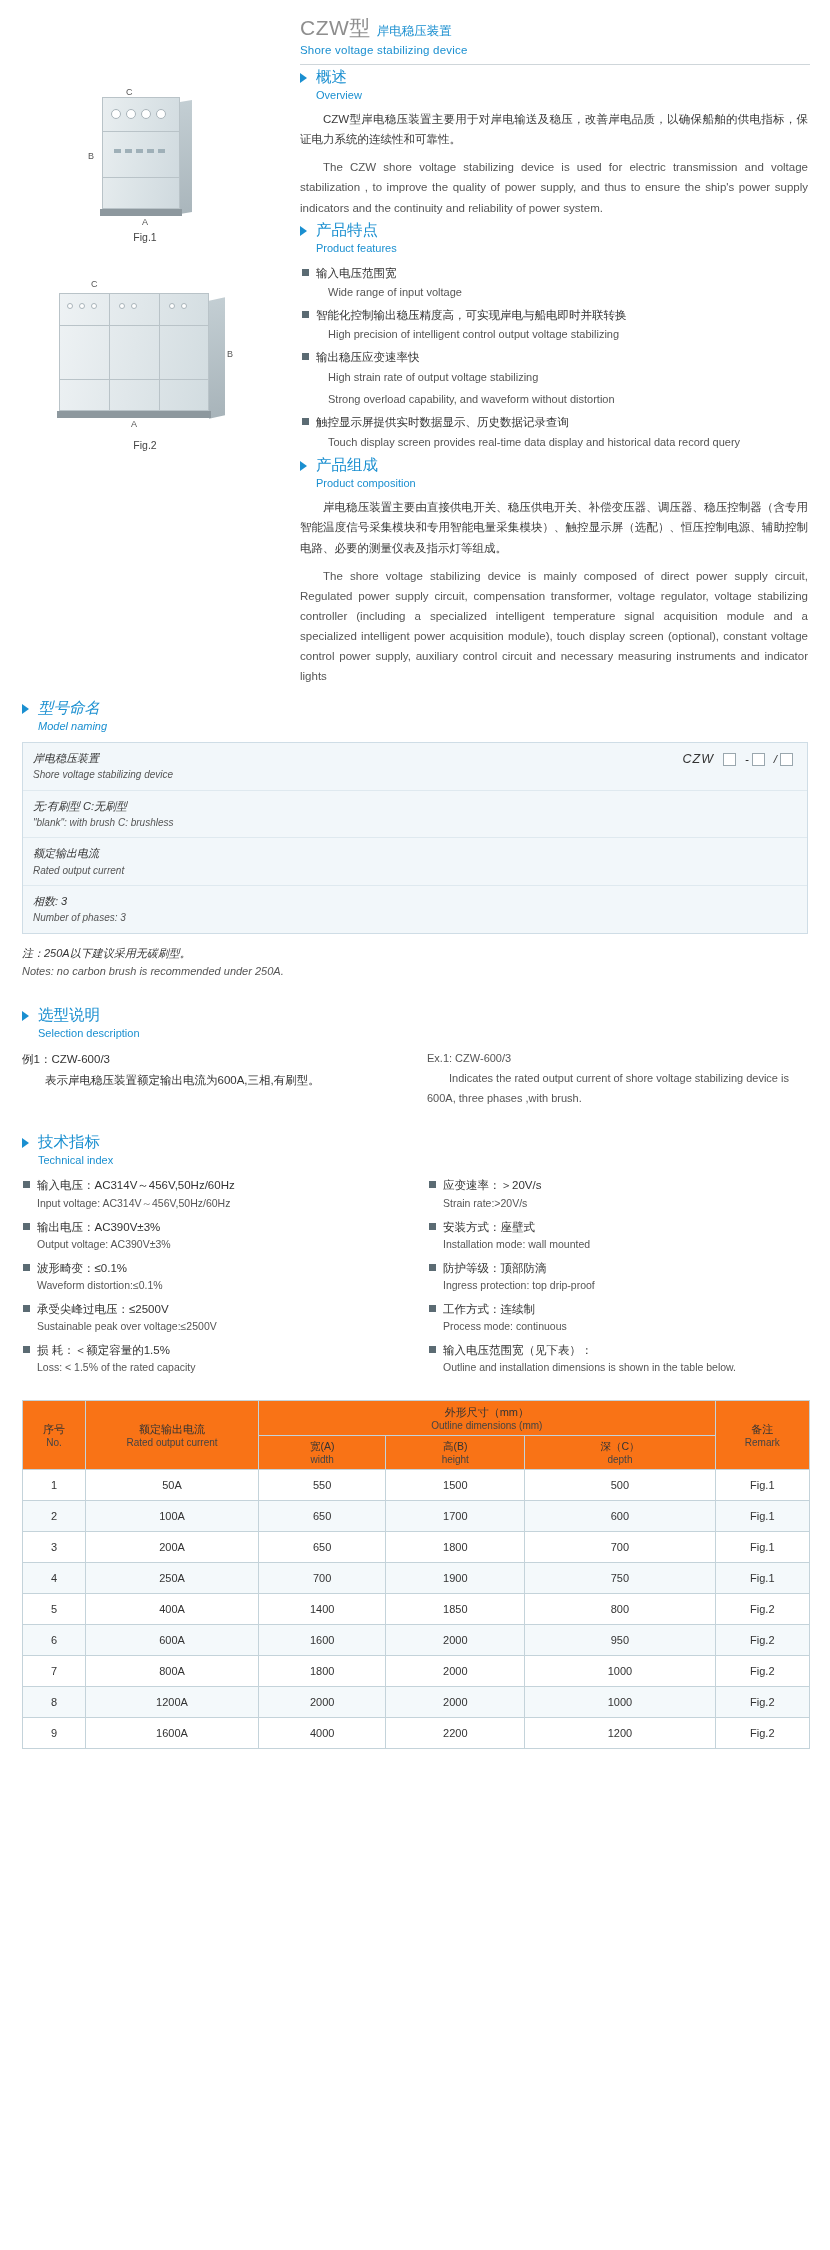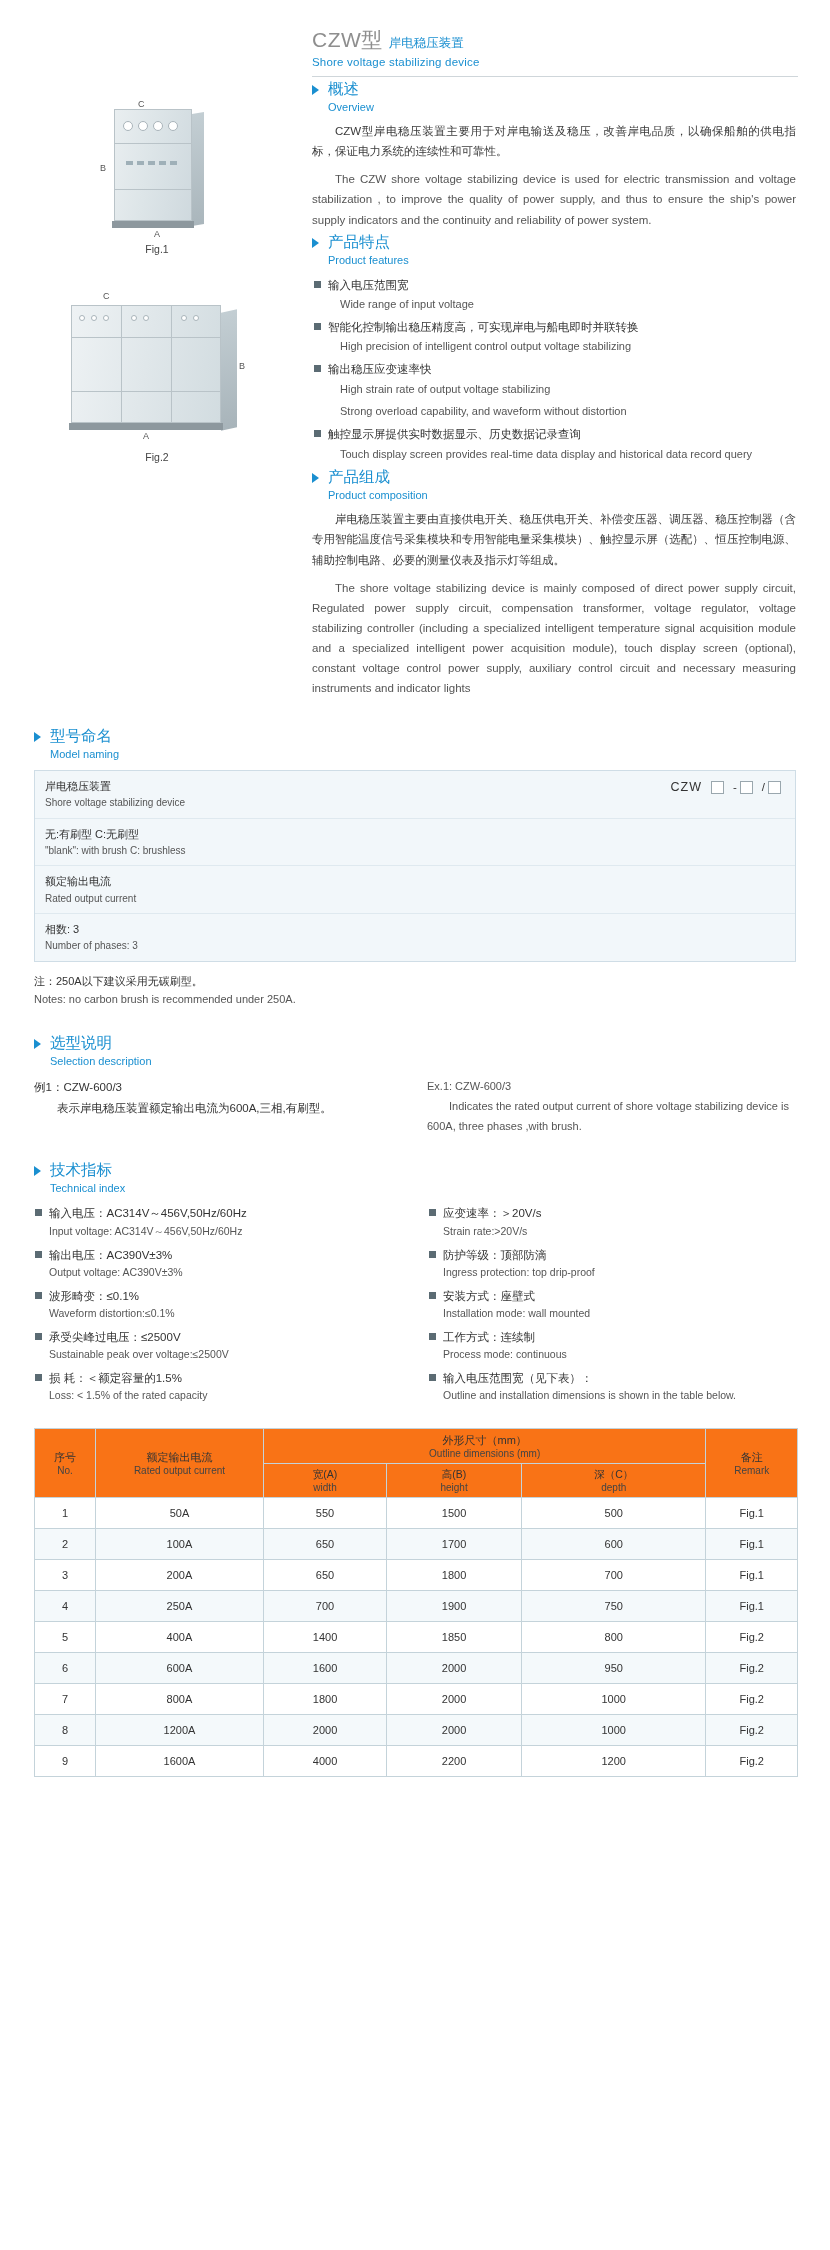--- a/index.html
+++ b/index.html
@@ -4,21 +4,21 @@
 <style>
   * { box-sizing: border-box; }
   html, body { margin:0; padding:0; }
   body {
     width: 830px;
     background: #ffffff;
     font-family: "Liberation Sans", sans-serif;
     color: #333;
     -webkit-font-smoothing: antialiased;
   }
-  .page { position: relative; width: 830px; min-height: 2250px; padding: 12px; }
+  .page { position: relative; width: 830px; min-height: 2250px; padding: 0; }
 
   
   .header { position: relative; padding: 14px 20px 0 300px; }
   .header-title { white-space: nowrap; }
   .title-cn { font-size: 21px; color: #8e8e8e; letter-spacing: 0.5px; }
   .title-sub-cn { font-size: 12.5px; color: #1a8fd0; margin-left: 6px; }
   .title-en { display:block; font-size: 11.5px; color: #1a8fd0; margin-top: 2px; letter-spacing: 0.2px;}
   .header-rule { margin: 8px 0 0 0; border-top: 1px solid #cfd6da; }
 
   
@@ -224,21 +224,21 @@
           <div class="sec-cn">产品组成</div>
           <div class="sec-en">Product composition</div>
         </div>
         <div class="para cn">岸电稳压装置主要由直接供电开关、稳压供电开关、补偿变压器、调压器、稳压控制器（含专用智能温度信号采集模块和专用智能电量采集模块）、触控显示屏（选配）、恒压控制电源、辅助控制电路、必要的测量仪表及指示灯等组成。</div>
         <div class="para en">The shore voltage stabilizing device is mainly composed of direct power supply circuit, Regulated power supply circuit, compensation transformer, voltage regulator, voltage stabilizing controller (including a specialized intelligent temperature signal acquisition module and a specialized intelligent power acquisition module), touch display screen (optional), constant voltage control power supply, auxiliary control circuit and necessary measuring instruments and indicator lights</div>
       </div>
 
     </div>
   </div>
 
-  <div style="margin: 28px 22px 0 22px;">
+  <div style="margin: 12px 22px 0 22px; font-style: italic;">
     <div class="sec-head">
       <div class="sec-cn">型号命名</div>
       <div class="sec-en">Model naming</div>
     </div>
 
     <div class="model-box">
       <div class="model-codes">
         <span class="code-czw">CZW</span>
         <span class="sqr"></span>
         <span class="codegrp">
@@ -327,26 +327,26 @@
           <div class="ti-cn">损  耗：＜额定容量的1.5%</div>
           <div class="ti-en">Loss: &lt; 1.5% of the rated capacity</div>
         </div>
       </div>
       <div class="tech-col">
         <div class="ti">
           <div class="ti-cn">应变速率：＞20V/s</div>
           <div class="ti-en">Strain rate:&gt;20V/s</div>
         </div>
         <div class="ti">
+          <div class="ti-cn">安装方式：座壁式</div>
+          <div class="ti-en">Installation mode: wall mounted</div>
+        </div>
+        <div class="ti">
           <div class="ti-cn">防护等级：顶部防滴</div>
           <div class="ti-en">Ingress protection: top drip-proof</div>
-        </div>
-        <div class="ti">
-          <div class="ti-cn">安装方式：座壁式</div>
-          <div class="ti-en">Installation mode: wall mounted</div>
         </div>
         <div class="ti">
           <div class="ti-cn">工作方式：连续制</div>
           <div class="ti-en">Process mode: continuous</div>
         </div>
         <div class="ti">
           <div class="ti-cn">输入电压范围宽（见下表）：</div>
           <div class="ti-en">Outline and installation dimensions is shown in the table below.</div>
         </div>
       </div>

